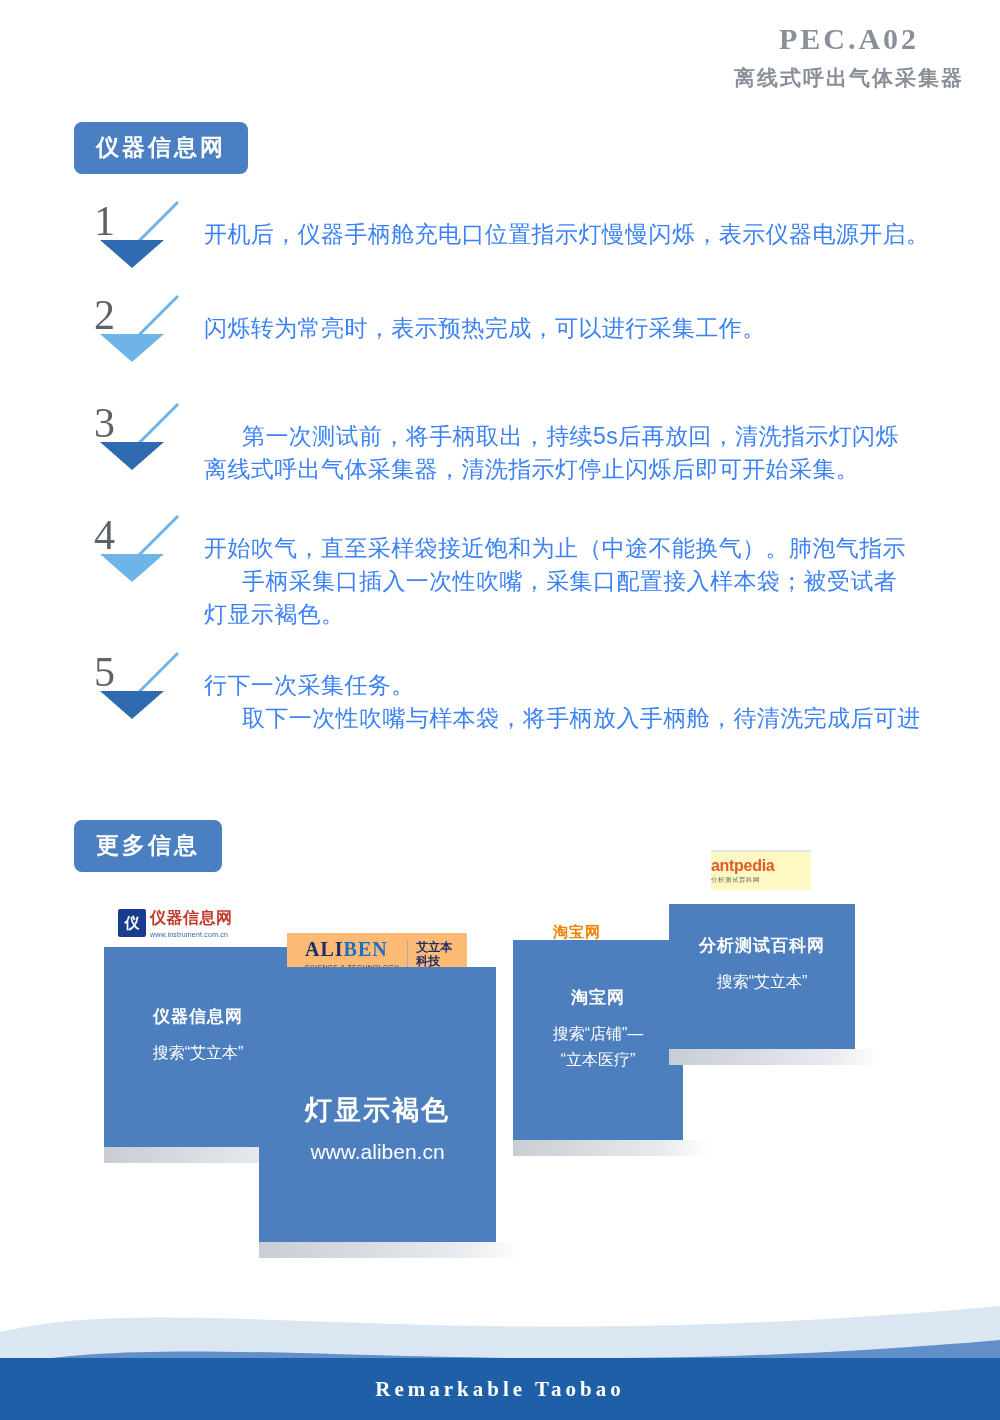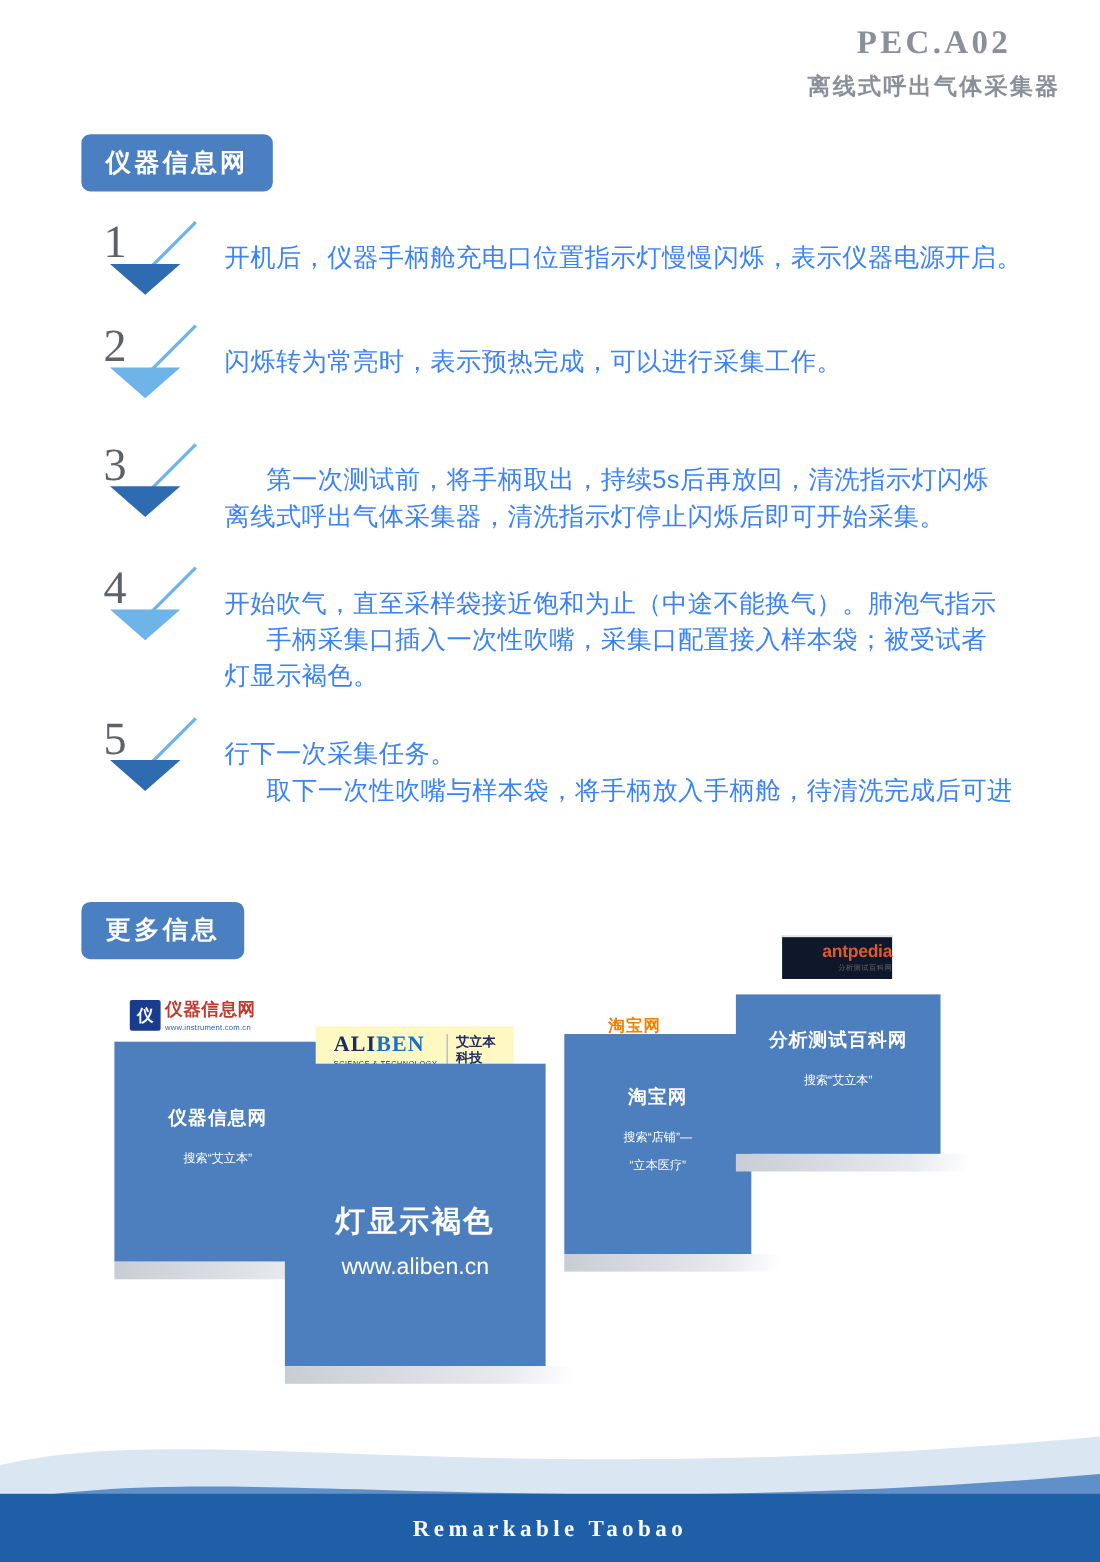--- a/index.html
+++ b/index.html
@@ -104,21 +104,21 @@
     left: 0; right: -26px; bottom: -16px;
     height: 16px;
     background: linear-gradient(100deg, #c8cdd4 0%, #e7eaee 75%, #ffffff 100%);
   }
   .card-label {
     font-size: 17px;
     font-weight: bold;
     letter-spacing: 1px;
   }
   .card-sub {
-    font-size: 11px;
+    font-size: 16px;
     margin-top: 12px;
     line-height: 26px;
     font-weight: normal;
   }
 
   
   .card1 { left: 104px; top: 87px; width: 188px; height: 200px; padding-top: 58px; }
   .logo1 {
     position: absolute; left: 114px; top: 42px; width: 158px; height: 42px;
     background: #fff; display: flex; align-items: center; padding-left: 4px;
@@ -129,21 +129,21 @@
     border-radius: 2px; font-family: "Liberation Serif", serif;
   }
   .logo1 .txt { margin-left: 4px; text-align: left; }
   .logo1 .t1 { font-size: 16px; font-weight: bold; color: #c0392b; letter-spacing: 0.5px; }
   .logo1 .t2 { font-size: 7px; color: #2b5fae; letter-spacing: 0.2px; margin-top: 2px; }
 
   
   .card2 { left: 259px; top: 107px; width: 237px; height: 275px; padding-top: 125px; }
   .logo2 {
     position: absolute; left: 287px; top: 73px; width: 180px; height: 42px;
-    background: #fef9c3; display: flex; align-items: center; justify-content: center;
+    background: #fdba74; display: flex; align-items: center; justify-content: flex-start; padding-left: 18px;
   }
   .logo2 .ali { font-size: 20px; letter-spacing: 1px; color: #1b2a6b; font-weight: bold; font-family: "Liberation Serif", serif; }
   .logo2 .ali .b { color: #1b6fc4; }
   .logo2 .sci { font-size: 6.5px; letter-spacing: 0.6px; color: #1b2a6b; margin-top: 3px; }
   .logo2 .divider { width: 1px; height: 28px; background: #aab; margin: 0 8px; }
   .logo2 .cn { font-size: 12px; line-height: 14px; color: #1b2a6b; font-weight: bold; }
   .card2 .big { font-size: 27px; font-weight: bold; letter-spacing: 2px; }
   .card2 .url { font-size: 21px; margin-top: 12px; }
 
   
@@ -152,21 +152,21 @@
     position: absolute; left: 528px; top: 60px; width: 98px; height: 34px;
     background: #fff; display: flex; flex-direction: column; align-items: center; justify-content: center;
   }
   .logo3 .t1 { font-size: 15px; font-weight: bold; color: #f08200; letter-spacing: 1px; }
   .logo3 .t2 { font-size: 8px; color: #f08200; }
 
   
   .card4 { left: 669px; top: 44px; width: 186px; height: 145px; padding-top: 30px; }
   .logo4 {
     position: absolute; left: 711px; top: -10px; width: 100px; height: 40px;
-    background: #0f172a; display: flex; flex-direction: column; align-items: flex-end; justify-content: center;
+    background: #fef9c3; display: flex; flex-direction: column; align-items: flex-start; justify-content: center;
     border-top: 2px solid #e4e7ea;
   }
   .logo4 .t1 { font-size: 16px; color: #e05a2b; font-weight: bold; letter-spacing: -0.3px; }
   .logo4 .t2 { font-size: 6.5px; color: #666; letter-spacing: 0.5px; margin-top: 1px; }
 
   
   .footer-wave {
     position: absolute; left: 0; bottom: 0; width: 1000px; height: 180px;
     overflow: hidden;
   }

